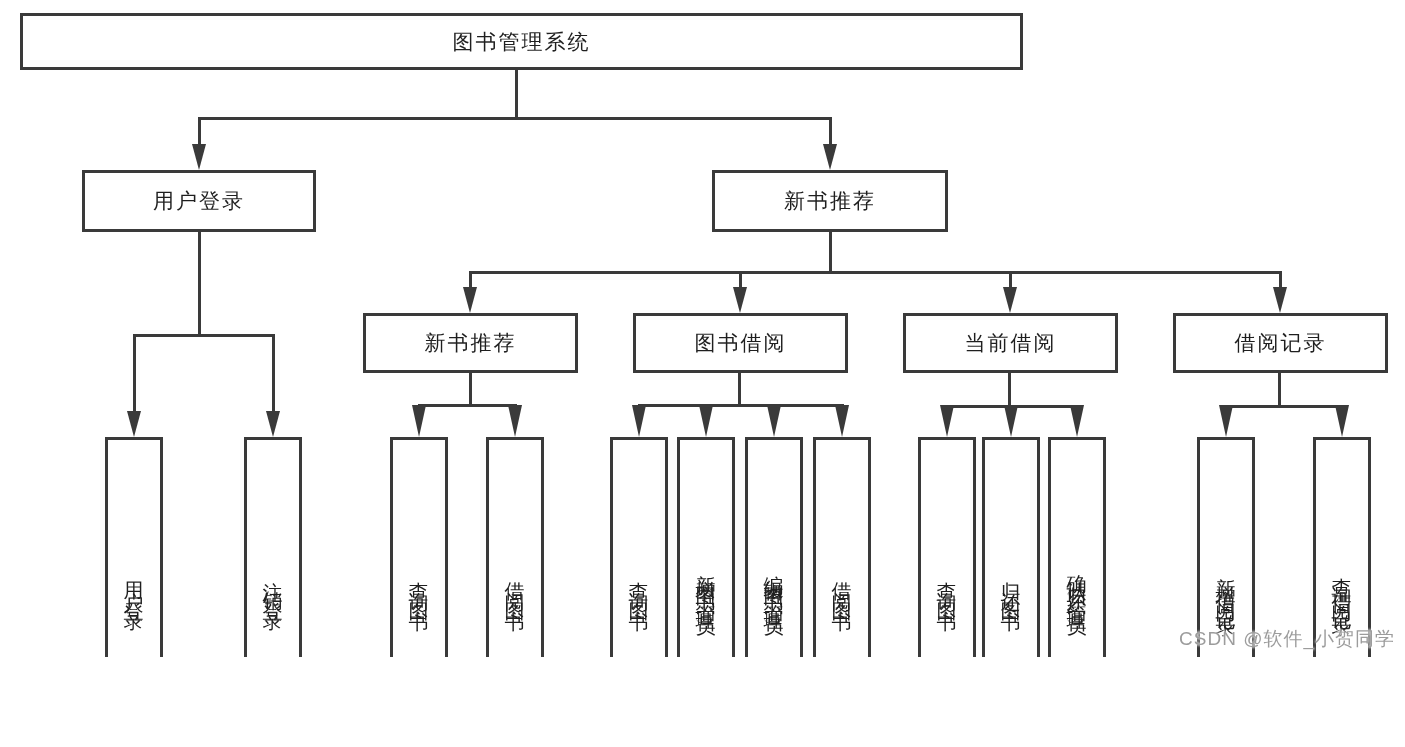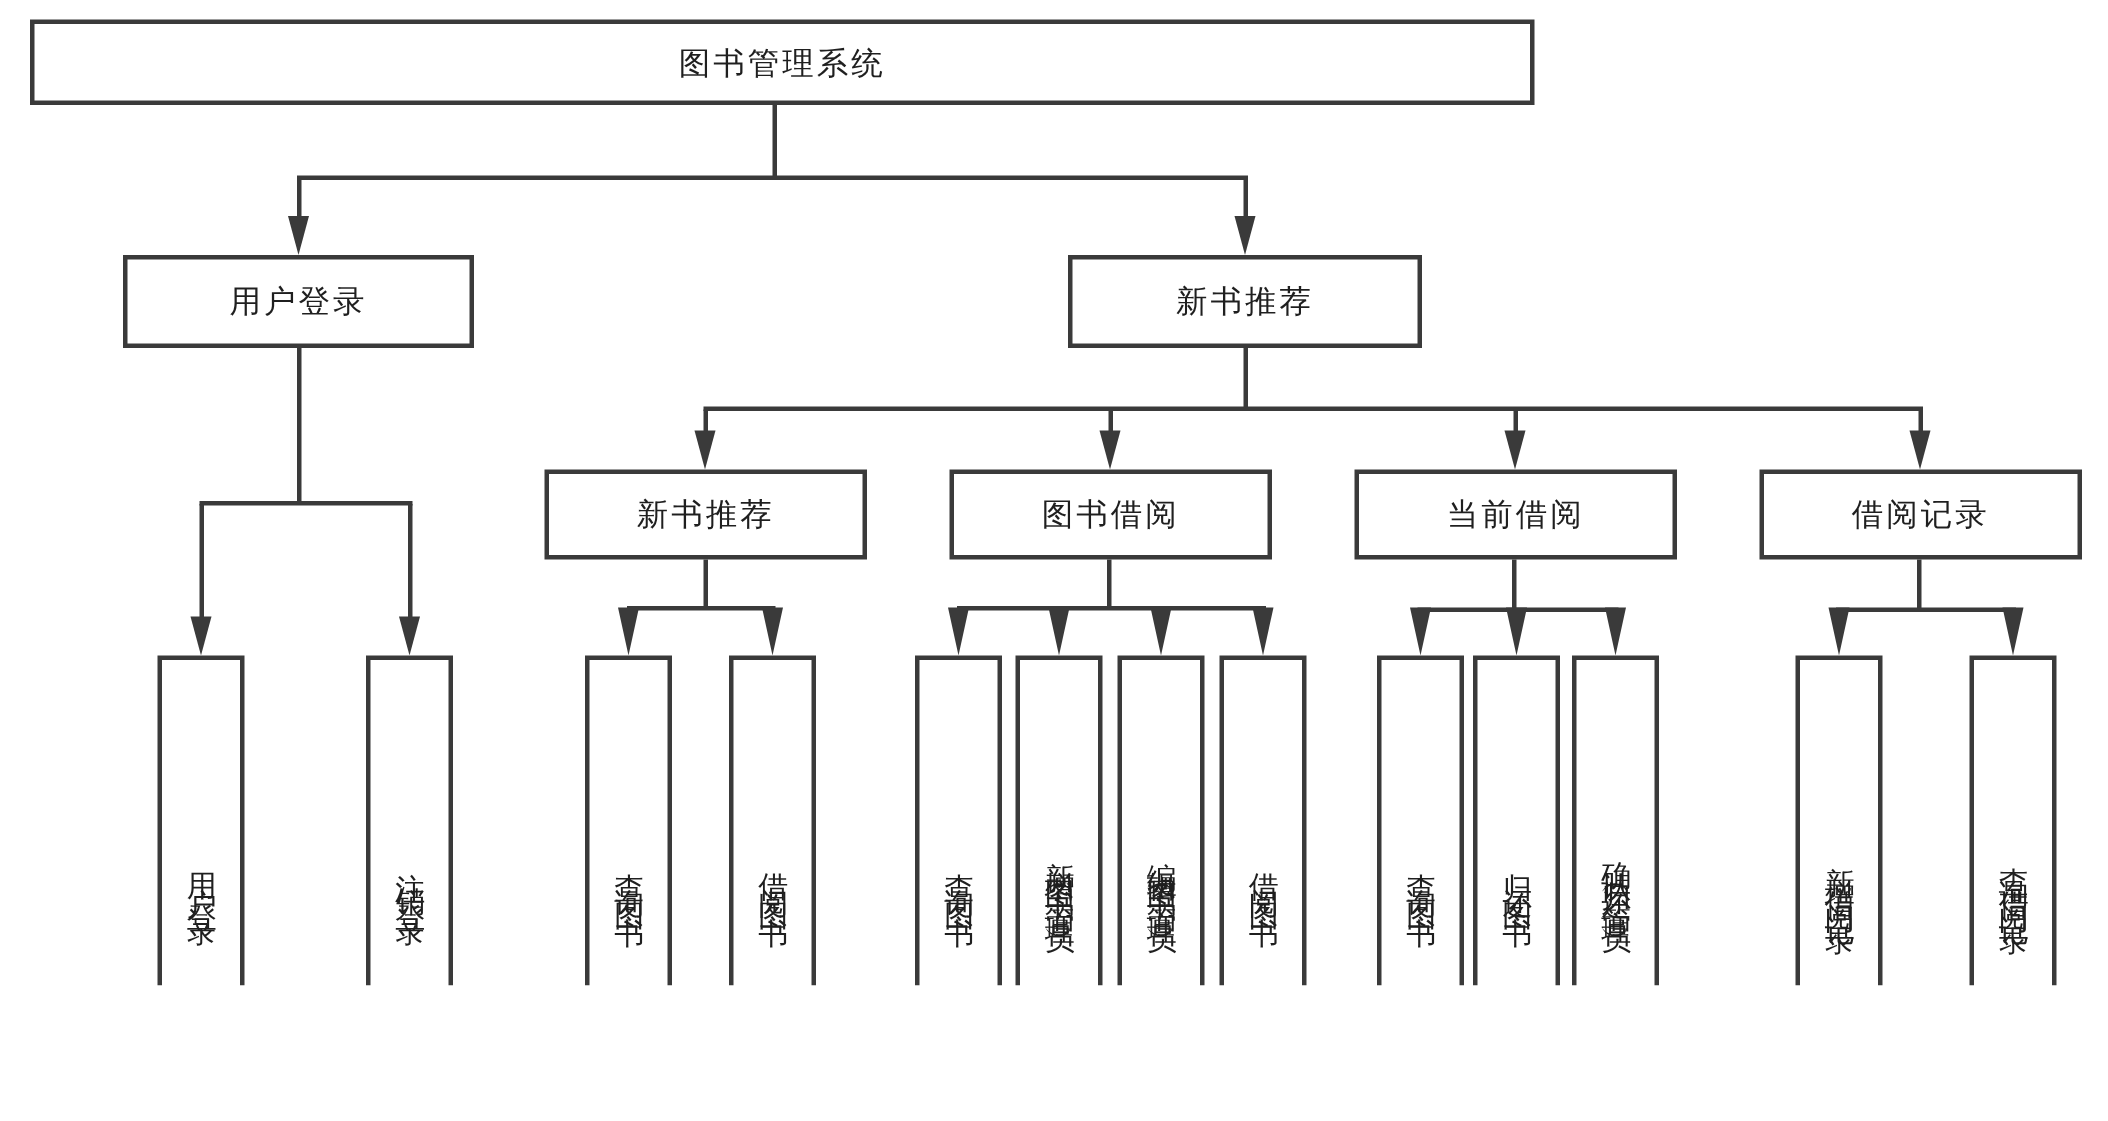--- a/index.html
+++ b/index.html
@@ -143,14 +143,15 @@
     <span class="vt" style="letter-spacing:6px;">确认归还（管理员）</span>
   </div>
 
   <div class="box vbox" style="left:1197px;top:437px;width:58px;height:298px;">
     <span class="vt" style="letter-spacing:8px;">新增借阅记录</span>
   </div>
   <div class="box vbox" style="left:1313px;top:437px;width:58px;height:298px;">
     <span class="vt" style="letter-spacing:8px;">查询借阅记录</span>
   </div>
 
+  <div class="watermark">CSDN @软件_小贺同学</div>
 
 </div>
 
 </body></html>

